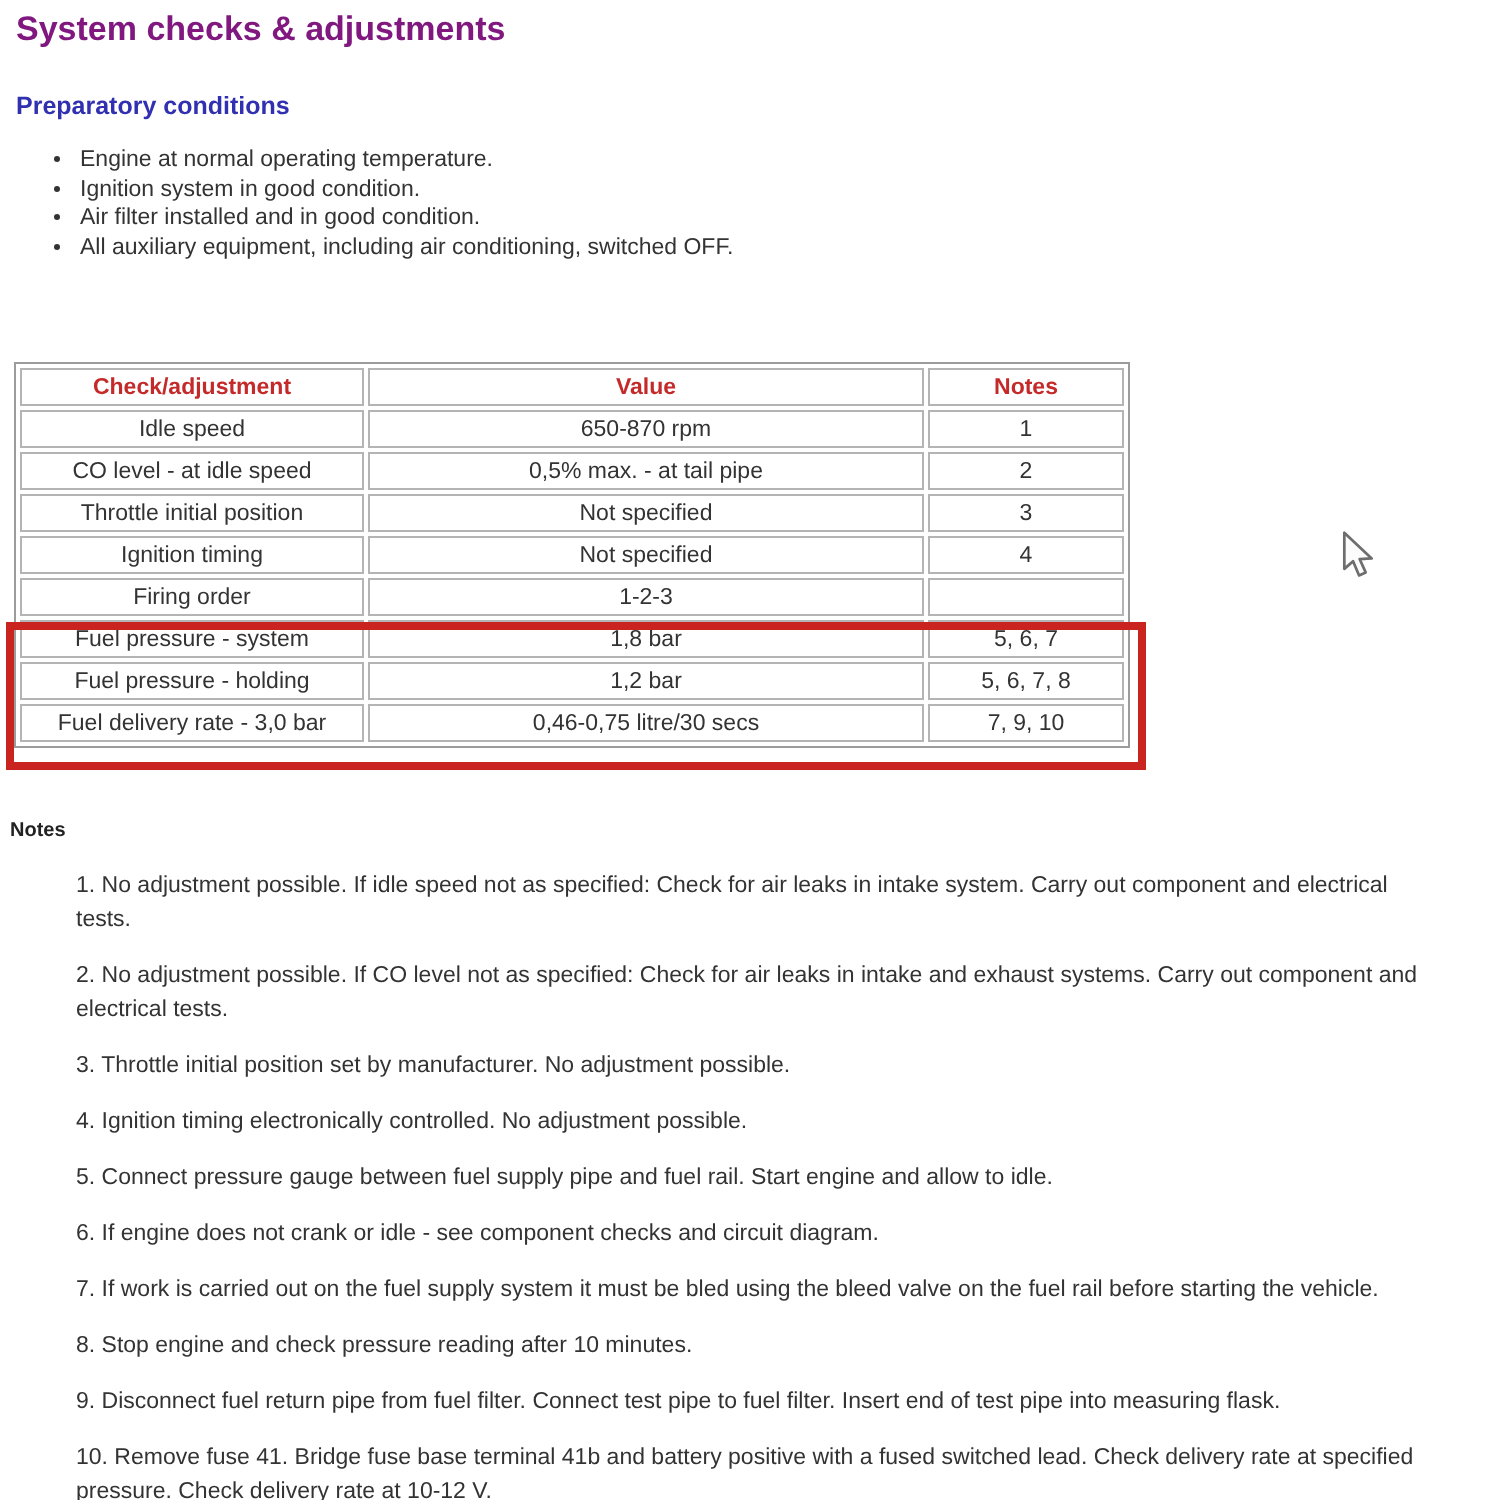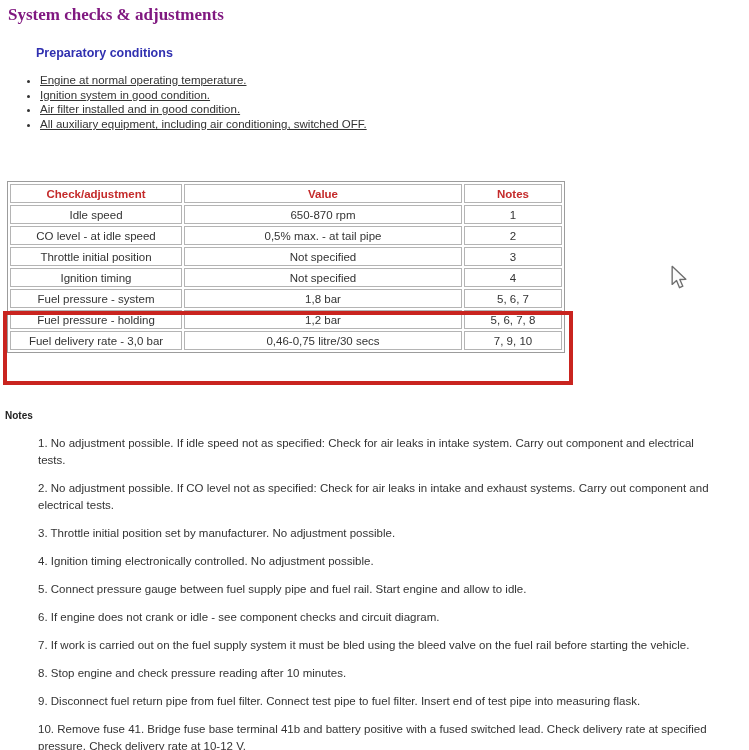--- a/index.html
+++ b/index.html
@@ -5,31 +5,31 @@
   html, body { margin:0; padding:0; }
   body {
     width:749px; height:750px;
     position:relative;
     background:#ffffff;
     font-family:"Liberation Sans", sans-serif;
     overflow:hidden;
   }
   .page-title {
     position:absolute; left:8px; top:5px;
-    font-size:17px; font-weight:bold; color:#801880;font-family:Liberation Serif, serif;
+    font-size:17px; font-weight:bold; color:#801880;
   }
   .section-subtitle {
     position:absolute; left:8px; top:46px;
-    font-size:12.5px; font-weight:bold; color:#3030b0;margin-left:28px;
+    font-size:12.5px; font-weight:bold; color:#3030b0;
   }
   ul.conditions {
     position:absolute; left:0; top:73px; margin:0; padding:0 0 0 40px;
     font-size:11.5px; color:#333;
   }
-  ul.conditions li { line-height:14.7px;text-decoration:underline; }
+  ul.conditions li { line-height:14.7px; }
   table.checks {
     position:absolute; left:7px; top:181px; width:556px;
     border-collapse:separate; border-spacing:2px;
     border:1px solid #9c9c9c; background:#fff;
     table-layout:fixed;
   }
   table.checks th, table.checks td {
     border:1px solid #b4b4b4;
     font-size:11.5px; padding:0 5px; height:19px;
     box-sizing:border-box; white-space:nowrap; overflow:hidden;
@@ -96,20 +96,25 @@
     <td>Throttle initial position</td>
     <td>Not specified</td>
     <td>3</td>
   </tr>
   <tr>
     <td>Ignition timing</td>
     <td>Not specified</td>
     <td>4</td>
   </tr>
   <tr>
+    <td>Firing order</td>
+    <td>1-2-3</td>
+    <td></td>
+  </tr>
+  <tr>
     <td>Fuel pressure - system</td>
     <td>1,8 bar</td>
     <td>5, 6, 7</td>
   </tr>
   <tr>
     <td>Fuel pressure - holding</td>
     <td>1,2 bar</td>
     <td>5, 6, 7, 8</td>
   </tr>
   <tr>

